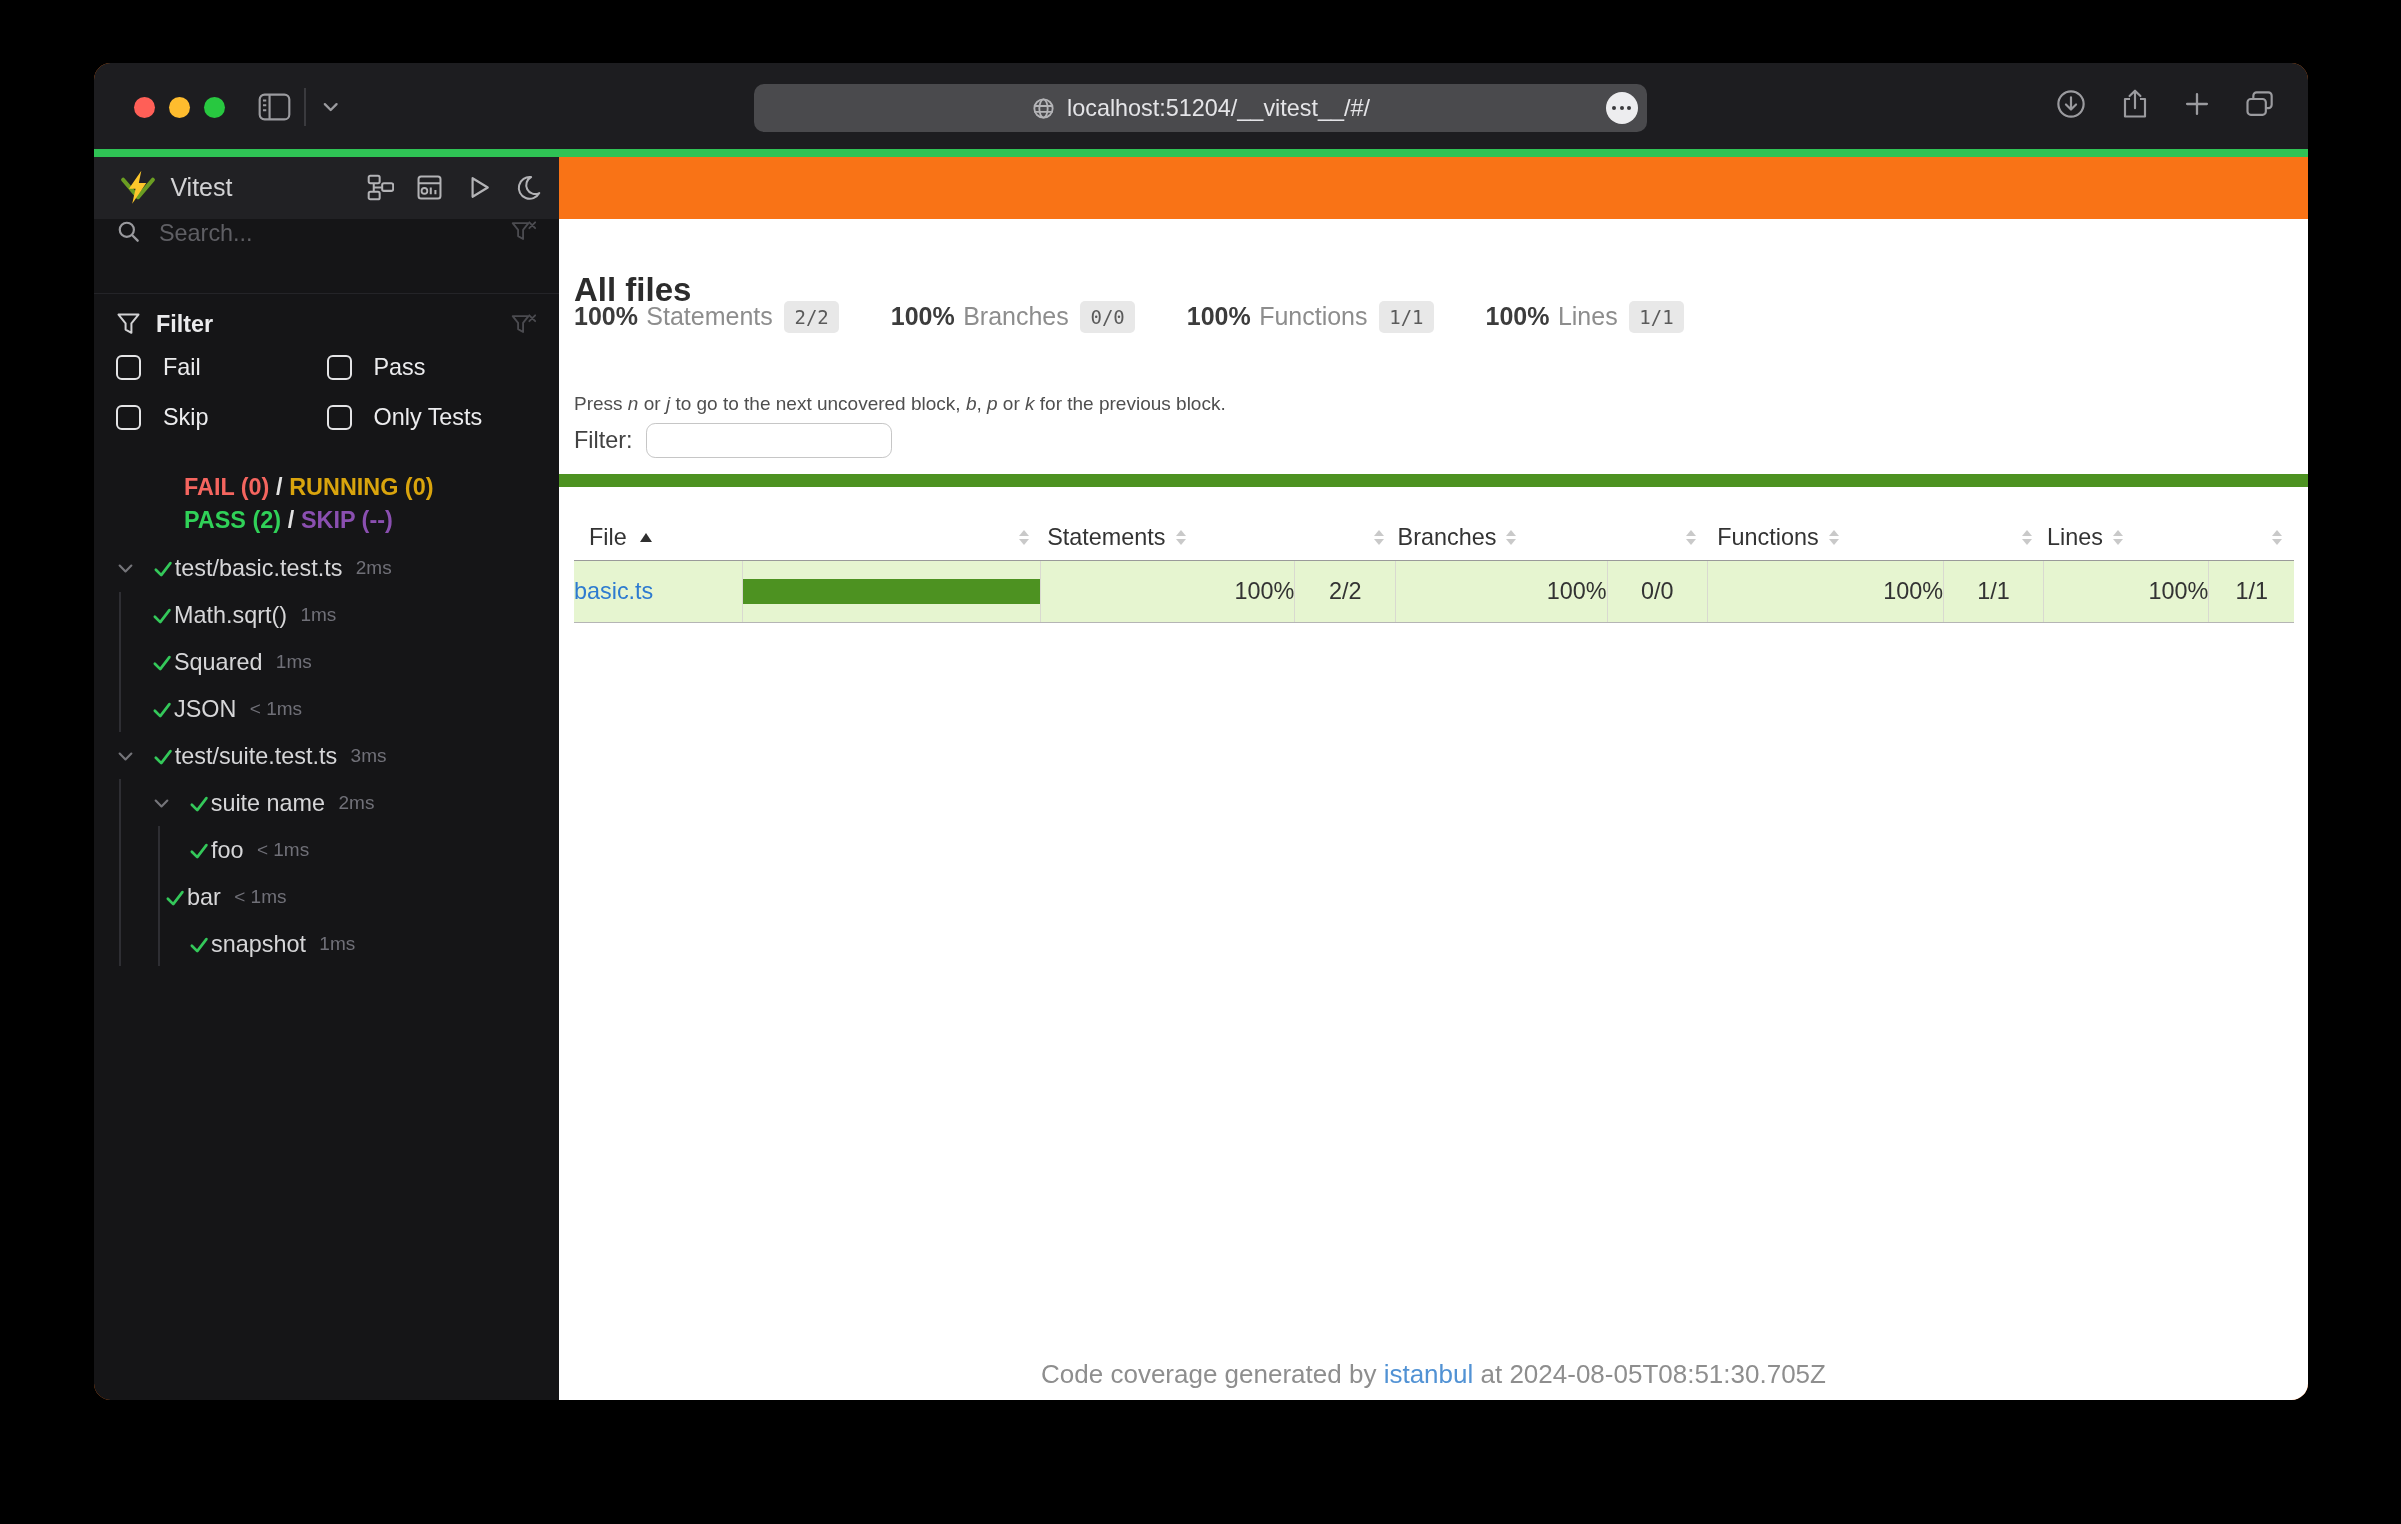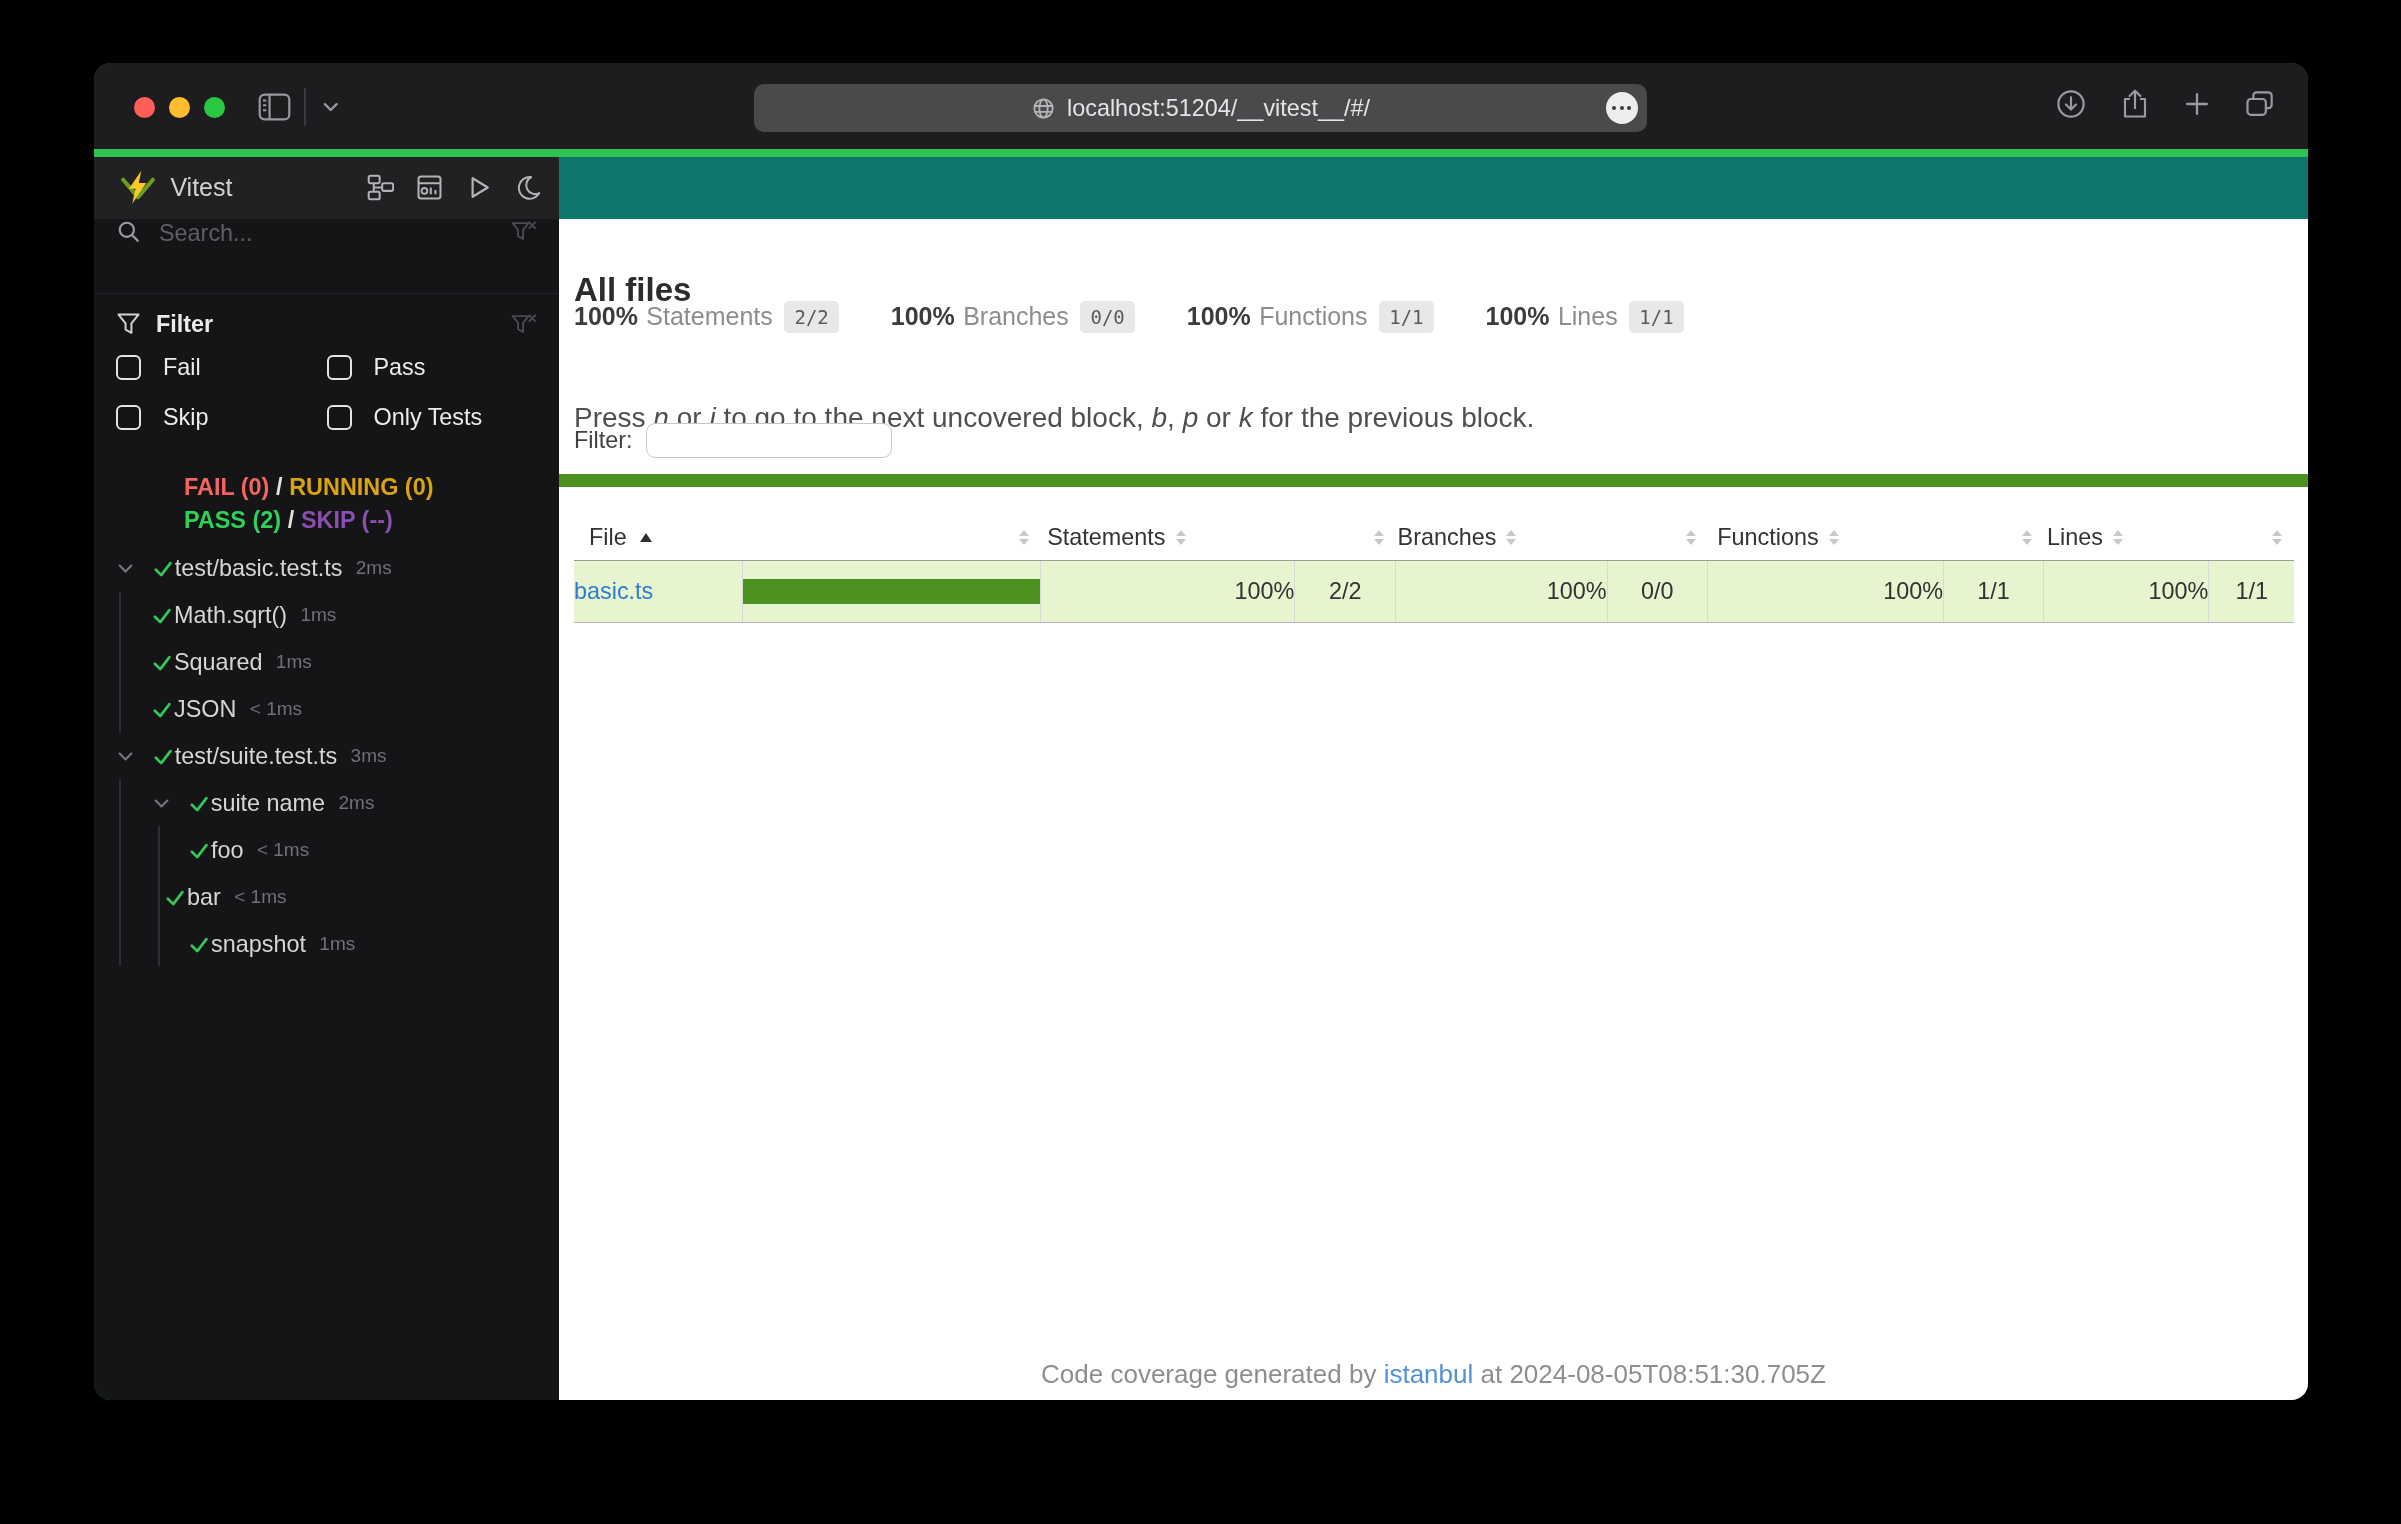--- a/index.html
+++ b/index.html
@@ -1,19 +1,19 @@
 <!DOCTYPE html>
 <html style="--accent-green: #2fc355; --coverage-green: #4d9221; --row-bg: #e6f5d0; --check-green: #34c85a; --fail-red: #f5655f; --running-yellow: #d9a40d; --pass-green: #30d158; --skip-purple: #8a4fb0; --link-blue: #2e7bd0; --footer-link-blue: #5192d4; --traffic-red: #ff5f57; --traffic-yellow: #febc2e; --traffic-green: #28c840;font-size:13.4px"><head>
 <meta charset="utf-8">
 <style>
   html,body{margin:0;padding:0;background:#000;}
   *{box-sizing:border-box;}
   .stage{position:relative;width:2401px;height:1524px;background:#000;overflow:hidden;
          font-family:"Liberation Sans",sans-serif;}
-  .window{position:absolute;left:94px;top:63px;width:2214px;height:1337px;background:#0f766e;
+  .window{position:absolute;left:94px;top:63px;width:2214px;height:1337px;background:#f97316;
           border-radius:16.7px;overflow:hidden;display:flex;flex-direction:column;}
 
   
   .chrome{height:86px;background:#1d1d20;position:relative;flex:0 0 auto;}
   .traffic{position:absolute;left:40px;top:34px;display:flex;gap:14px;}
   .traffic span{width:21px;height:21px;border-radius:50%;display:block;}
   .t-close{background:var(--traffic-red,#ff5f57);}
   .t-min{background:var(--traffic-yellow,#febc2e);}
   .t-max{background:var(--traffic-green,#28c840);}
   .chrome-left{position:absolute;left:164px;top:25px;display:flex;align-items:center;gap:13.4px;color:#9b9b9f;}
@@ -78,21 +78,21 @@
   .guide-3{left:64px;top:281px;height:140px;}
 
   
   .cov-heading{position:absolute;top:30px;left:15px;font-size:33px;font-weight:700;color:#2c2c2c;}
   .stats{position:absolute;top:82px;left:15px;display:flex;align-items:center;gap:52px;}
   .stat{display:flex;align-items:center;}
   .stat-pct{font-size:25px;font-weight:700;color:#3c3c3c;}
   .stat-label{font-size:25px;color:#8d8d8d;margin:0 11.7px 0 8.4px;}
   .stat-frac{font-family:"DejaVu Sans Mono",monospace;font-size:19px;color:#5a5a5a;background:#e8e8e8;
              padding:5px 10px;border-radius:5px;}
-  .hint{position:absolute;top:155px;left:15px;font-size:28px;color:#4f4f4f;}
+  .hint{position:absolute;top:155px;left:15px;font-size:19px;color:#4f4f4f;}
   .filter-row{position:absolute;top:204px;left:15px;display:flex;align-items:center;gap:13.4px;
               font-size:23.4px;color:#424242;}
   .filter-input{width:246px;height:35px;border:1.7px solid #c6c6c6;border-radius:9.2px;outline:none;
                 font-size:22px;padding:0 10px;font-family:"Liberation Sans",sans-serif;}
   .status-line{position:absolute;top:255px;left:0;right:0;height:13.4px;background:var(--coverage-green,#4d9221);}
 
   table.cov{position:absolute;top:296px;left:15px;width:1720px;border-collapse:collapse;table-layout:fixed;
             font-size:23.4px;color:#333;}
   table.cov th{height:46px;font-weight:400;text-align:left;padding:0;}
   .th-inner{display:flex;align-items:center;gap:10px;padding-left:15px;}

